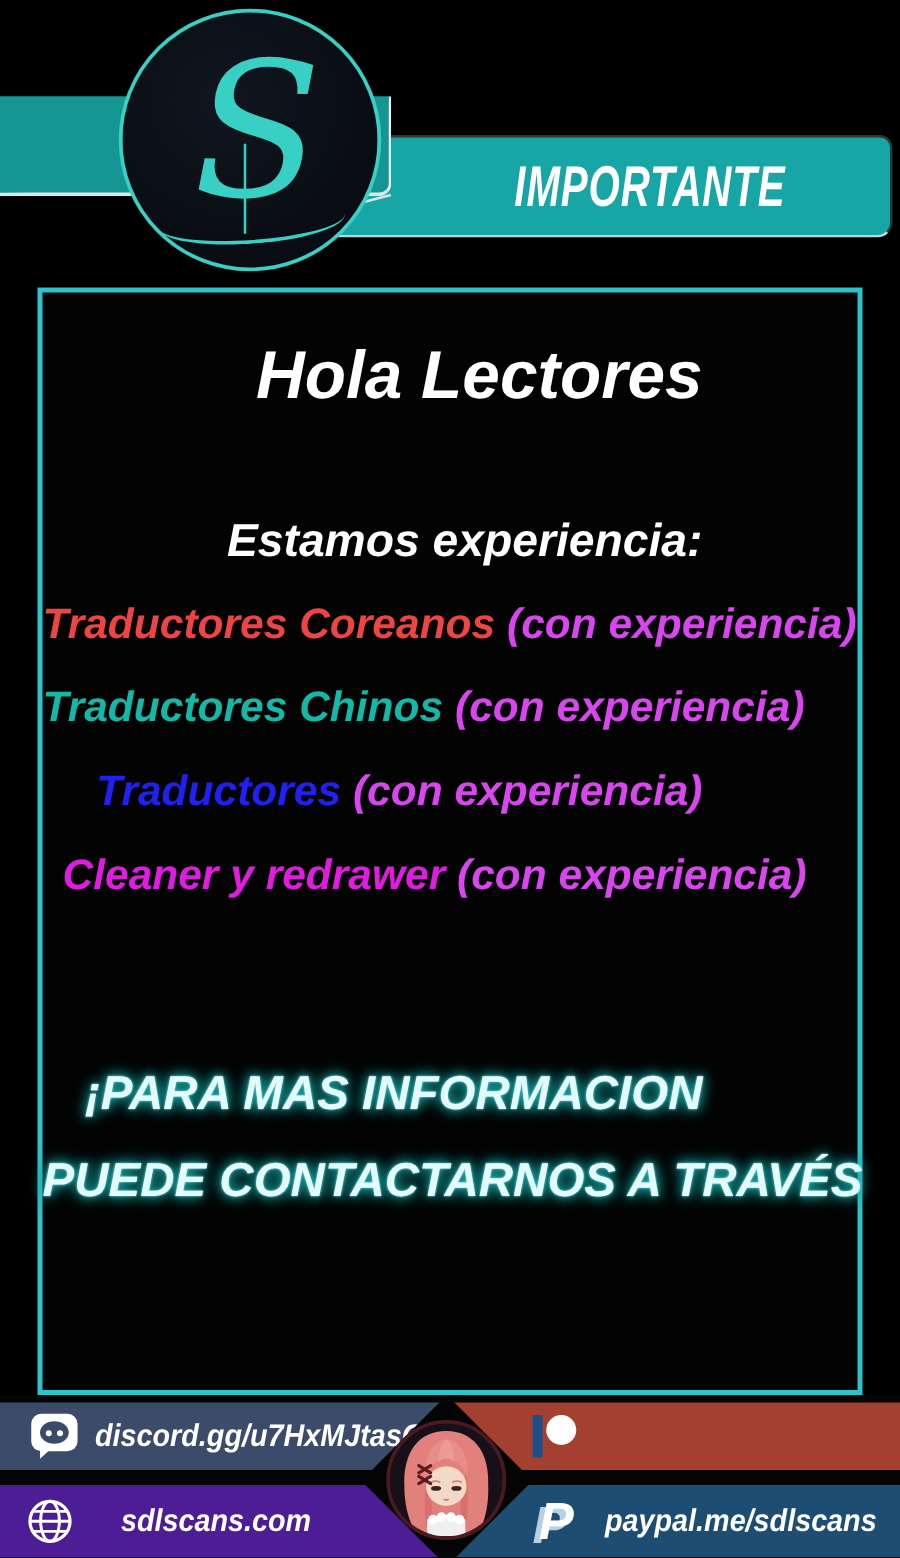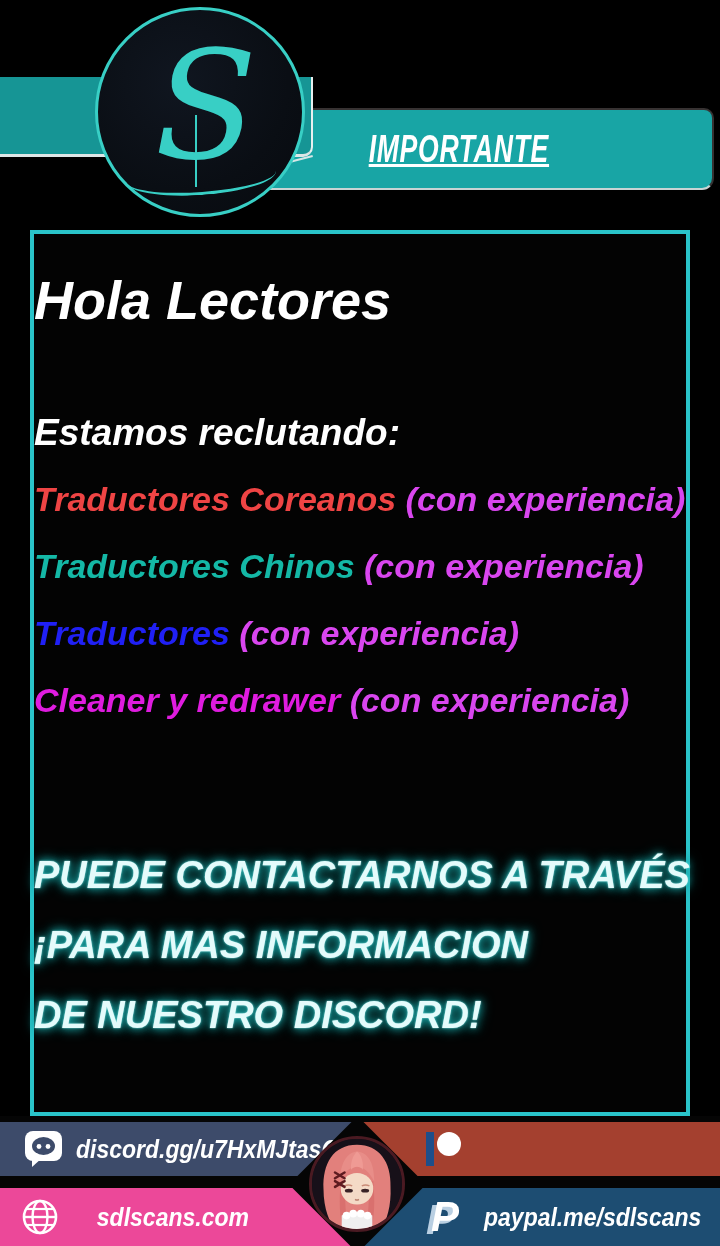--- a/index.html
+++ b/index.html
@@ -9,51 +9,51 @@
   
   .band-main{position:absolute;left:212px;top:108px;width:502px;height:82px;
     background:#18a5a5;border:2px solid rgba(62,30,30,.85);
     border-bottom:2px solid #c7d4d4;border-radius:0 10px 12px 0;box-sizing:border-box;}
   .band-diagonal{position:absolute;left:212px;top:181px;width:104px;height:2px;
     background:#d6e6e6;transform:rotate(-14.5deg);transform-origin:left center;}
   .band-strip{position:absolute;left:0;top:77px;width:313px;height:80px;
     background:#169595;border-bottom:3px solid #dde6e6;border-right:2px solid #e8f0f0;
     border-bottom-right-radius:10px;box-sizing:border-box;}
   .banner-label{position:absolute;left:330px;top:116px;width:380px;height:66px;
-    display:flex;align-items:center;justify-content:flex-start;
-    color:#fff;font-size:38px;font-weight:bold;font-style:italic;text-decoration:underline;}
+    display:flex;align-items:center;justify-content:center;
+    color:#fff;font-size:46px;font-weight:bold;font-style:italic;}
   .banner-label span{display:inline-block;transform:scaleX(.7);letter-spacing:1px;white-space:nowrap;}
 
   .logo-circle{position:absolute;left:95px;top:7px;width:210px;height:210px;border-radius:50%;
     background:radial-gradient(circle at 40% 35%,#101620 0%,#0a0e14 60%,#070a0f 100%);
     border:3px solid #38cfc5;box-sizing:border-box;display:flex;align-items:center;justify-content:center;}
   .logo-s{position:relative;font-family:"DejaVu Serif",serif;font-style:italic;
     font-size:150px;line-height:150px;color:#38cfc5;transform:translate(6px,-6px);}
   .logo-blade{position:absolute;left:97px;top:105px;width:2px;height:72px;background:#38cfc5;}
   .logo-swash{position:absolute;left:28px;top:148px;width:150px;height:34px;
     border-bottom:3px solid #38cfc5;border-radius:50%;transform:rotate(-4deg);}
 
   
   .notice-box{position:absolute;left:30px;top:230px;width:660px;height:886px;
     border:4px solid #2ac4ca;background:#030303;box-sizing:border-box;}
-  .nline{position:absolute;left:0;width:528px;text-align:left;white-space:nowrap;
+  .nline{position:absolute;left:0;width:528px;text-align:right;white-space:nowrap;
     font-style:italic;font-weight:bold;color:#fff;}
   .n-title{top:34px;font-size:54px;line-height:64px;}
   .n-intro{top:176px;font-size:37px;line-height:46px;}
   .n-role{font-size:34px;line-height:46px;}
   .n-role .note{color:#d946ef;}
   .n-contact{top:606px;font-size:38px;line-height:70px;color:#e4fbfb;
     text-shadow:0 0 2px #8ae9e9,0 0 9px #17b3b3,0 0 14px #0e8c8c;}
 
   
   .footer{position:absolute;left:0;top:1116px;width:720px;height:130px;background:#050505;}
   .cell{position:absolute;box-sizing:border-box;display:flex;align-items:center;}
   .cell-discord{left:0;top:6px;width:360px;height:54px;background:#3d4b6a;}
   .cell-patreon{left:360px;top:6px;width:360px;height:54px;background:#a4402f;}
-  .cell-web{left:0;top:72px;width:360px;height:58px;background:#ec4899;}
+  .cell-web{left:0;top:72px;width:360px;height:58px;background:#4c1d95;}
   .cell-paypal{left:360px;top:72px;width:360px;height:58px;background:#1d4d72;}
   .diamond{position:absolute;left:309px;top:20px;width:97px;height:97px;background:#050505;
     transform:rotate(45deg);transform-origin:center;}
   .avatar-ring{position:absolute;left:309px;top:20px;width:96px;height:96px;border-radius:50%;
     border:3px solid #4a1a22;box-sizing:border-box;overflow:hidden;background:#171019;}
   .furl{color:#fff;font-style:italic;font-weight:bold;font-size:25px;white-space:nowrap;
     display:inline-block;transform:scaleX(.92);transform-origin:left center;}
   .cell-web .furl{transform-origin:center;}
   .icon-wrap{display:flex;align-items:center;justify-content:center;}
   .pp-p{position:relative;width:46px;height:46px;font-weight:bold;font-style:italic;
@@ -77,43 +77,42 @@
   </div>
 
   <div class="logo-circle">
     <div class="logo-s">S</div>
     <div class="logo-blade"></div>
     <div class="logo-swash"></div>
   </div>
 
   <div class="notice-box">
     <div class="nline n-title">Hola Lectores</div>
-    <div class="nline n-intro">Estamos reclutando:</div>
+    <div class="nline n-intro">Estamos experiencia:</div>
 
     <div class="nline n-role" style="top:242px">
       <span style="color: #ef4444;">Traductores Coreanos</span>
       <span class="note">(con experiencia)</span>
     </div>
     <div class="nline n-role" style="top:309px">
       <span style="color: #14b8a6;">Traductores Chinos</span>
       <span class="note">(con experiencia)</span>
     </div>
     <div class="nline n-role" style="top:376px">
       <span style="color: rgb(32, 32, 245);">Traductores</span>
       <span class="note">(con experiencia)</span>
     </div>
     <div class="nline n-role" style="top:443px">
-      <span style="color: rgb(223, 28, 223);">Cleaner y redrawer</span>
+      <span style="color: rgb(223, 28, 223); margin-left: 16px;">Cleaner y redrawer</span>
       <span class="note">(con experiencia)</span>
     </div>
 
     <div class="nline n-contact">
+      <div>¡PARA MAS INFORMACION</div>
       <div>PUEDE CONTACTARNOS A TRAVÉS</div>
-      <div>¡PARA MAS INFORMACION</div>
-      <div>DE NUESTRO DISCORD!</div>
     </div>
   </div>
 
   <div class="footer">
 
     <div class="cell cell-discord">
       <div class="icon-wrap" style="margin-left:24px">
         <svg width="40" height="38" viewBox="0 0 40 38">
           <rect x="1" y="1" width="37" height="30" rx="8" fill="#ffffff"></rect>
           <path d="M8 28 L8 37 L18 28 Z" fill="#ffffff"></path>

